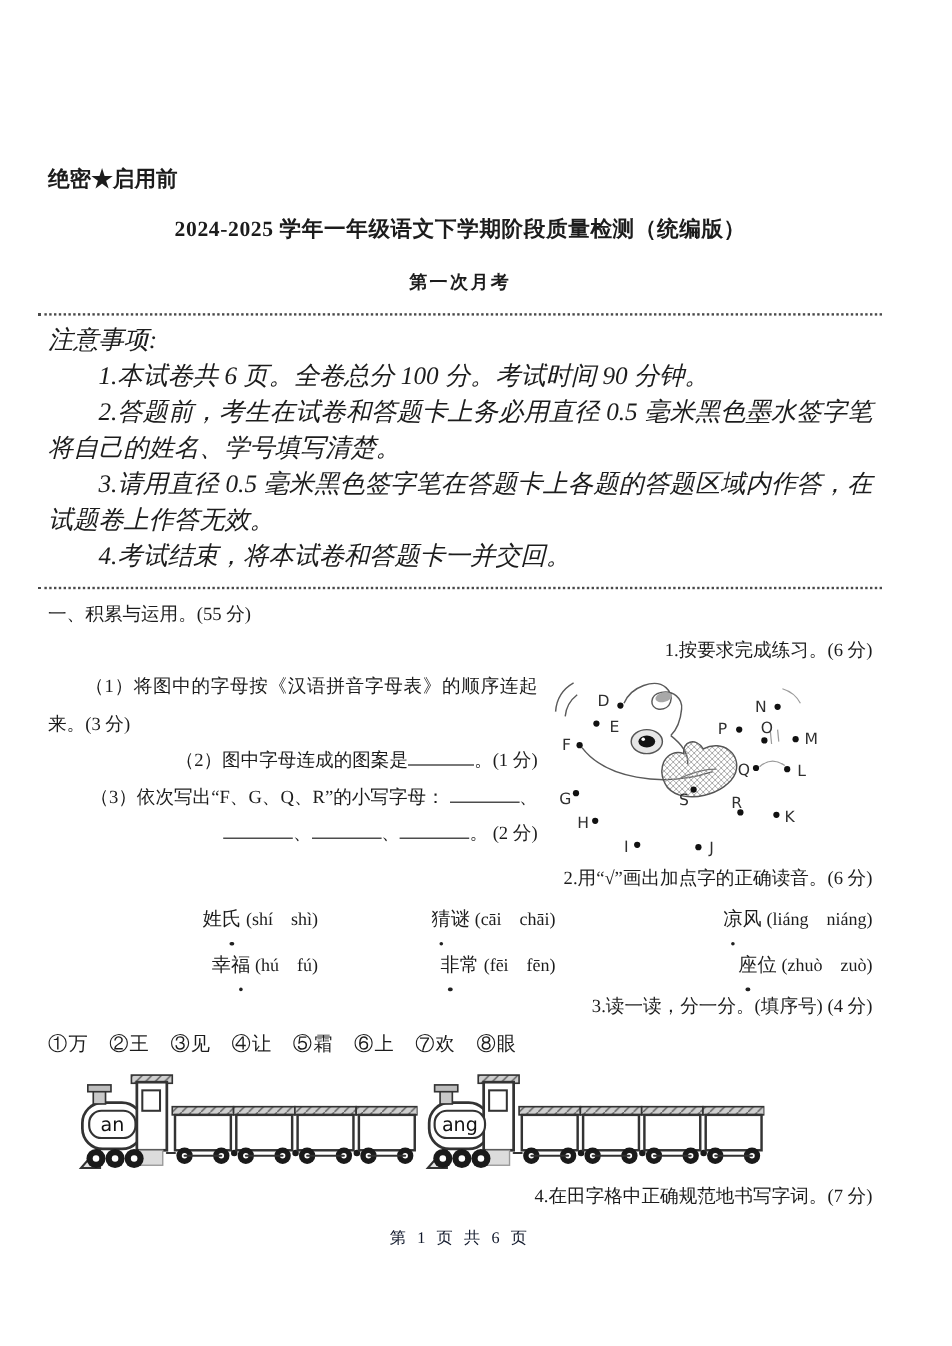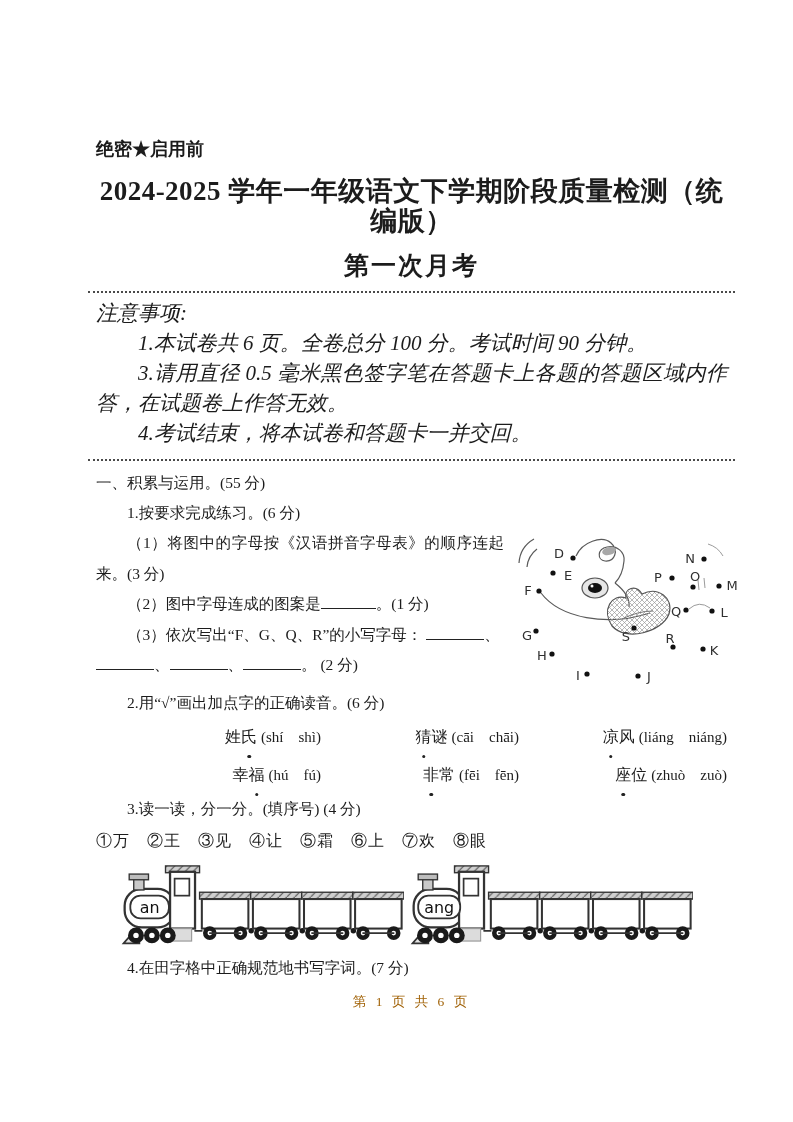--- a/index.html
+++ b/index.html
@@ -4,31 +4,31 @@
 <style>
   html,body{margin:0;padding:0;background:#fff;}
   .page{
     position:relative;
     width:793px;height:1122px;
     margin:0 auto;
     background:#ffffff;
     color:#1c1c1c;
     font-family:"Liberation Serif","DejaVu Serif",serif;
     box-sizing:border-box;
-    padding:138px 66px 0 96px;
+    padding:138px 66px 0 40px;
     overflow:hidden;
   }
   .secrecy{font-size:18px;font-weight:bold;line-height:22px;}
-  .title{font-size:27px;font-weight:bold;text-align:center;margin:16px 0 0 0;line-height:30px;letter-spacing:0.5px;}
-  .subtitle{font-size:25px;font-weight:bold;text-align:center;margin:16px 0 0 0;line-height:28px;letter-spacing:2px;}
+  .title{font-size:18px;font-weight:bold;text-align:center;margin:16px 0 0 0;line-height:30px;letter-spacing:0.5px;}
+  .subtitle{font-size:15px;font-weight:bold;text-align:center;margin:16px 0 0 0;line-height:28px;letter-spacing:2px;}
   .scope{font-size:16.5px;font-weight:bold;text-align:center;margin-top:13px;line-height:22px;}
   .divider{border-bottom:2px dotted #4a4a4a;margin:10px -8px 0 -8px;height:1px;}
   .notice{margin-top:5px;font-size:21px;line-height:30px;font-style:italic;}
   .notice-head{line-height:30px;}
-  .para{margin:0;}
+  .para{margin:0;text-align:right;}
   .ind{text-indent:2em;}
   .just{text-align:justify;}
   .main{margin-top:7px;font-size:15.5px;line-height:30px;}
   .sec-head{line-height:30px;}
   .q1-row{display:flex;align-items:flex-start;}
   .q1-left{flex:0 0 408px;width:408px;line-height:30.5px;font-family:Liberation Serif, serif;}
   .q1-fig{flex:0 0 280px;width:280px;margin-left:8px;margin-top:2px;}
   .q1-fig svg{display:block;}
   .blank{display:inline-block;width:58px;height:13px;border-bottom:1.5px solid #222;}
   .blank.short{width:55px;}
@@ -36,38 +36,39 @@
   .word{white-space:nowrap;}
   .zi{font-size:16px;position:relative;display:inline-block;}
   .zi.dotted::after{
     content:"";position:absolute;left:50%;bottom:-7px;transform:translateX(-50%);
     width:3.5px;height:3.5px;border-radius:50%;background:#222;
   }
   .pinyin{font-size:15px;margin-left:4px;}
   .options{text-align:left;font-size:16px;line-height:30px;margin-top:2px;letter-spacing:1px;}
   .trains{display:flex;gap:5px;padding-left:24px;margin-top:9px;}
   .train svg{display:block;}
-  .footer{margin-top:9px;text-align:center;font-size:13.5px;letter-spacing:3px;color:#a16207;line-height:20px;}
+  .footer{margin-top:9px;text-align:center;font-size:13.5px;letter-spacing:3px;color:#0f172a;line-height:20px;}
   .figletter{font-family:"DejaVu Sans","Liberation Sans",sans-serif;font-size:13px;fill:#2f2f2f;}
   .trainlabel{font-family:"DejaVu Sans","Liberation Sans",sans-serif;font-size:14px;fill:#111;}
 </style>
 </head>
 <body>
 
 <div class="page">
 
   <div class="secrecy">绝密★启用前</div>
   <div class="title">2024-2025 学年一年级语文下学期阶段质量检测（统编版）</div>
   <div class="subtitle">第一次月考</div>
 
   <div class="divider"></div>
 
   <div class="notice">
     <div class="notice-head">注意事项:</div>
     <p class="para ind just">1.本试卷共 6 页。全卷总分 100 分。考试时间 90 分钟。</p>
+    <p class="para ind just">2.答题前，考生在试卷和答题卡上务必用直径 0.5 毫米黑色墨水签字笔将自己的姓名、学号填写清楚。</p>
     <p class="para ind just">3.请用直径 0.5 毫米黑色签字笔在答题卡上各题的答题区域内作答，在试题卷上作答无效。</p>
     <p class="para ind just">4.考试结束，将本试卷和答题卡一并交回。</p>
   </div>
 
   <div class="divider"></div>
 
   <div class="main">
     <div class="sec-head">一、积累与运用。(55 分)</div>
     <p class="para ind">1.按要求完成练习。(6 分)</p>
 

